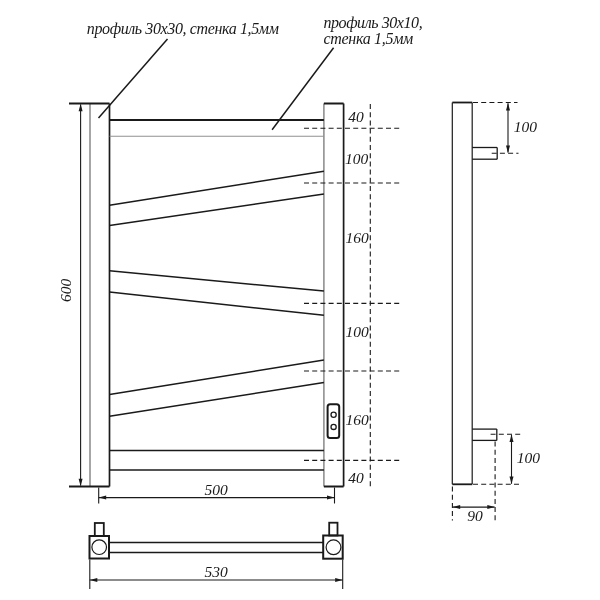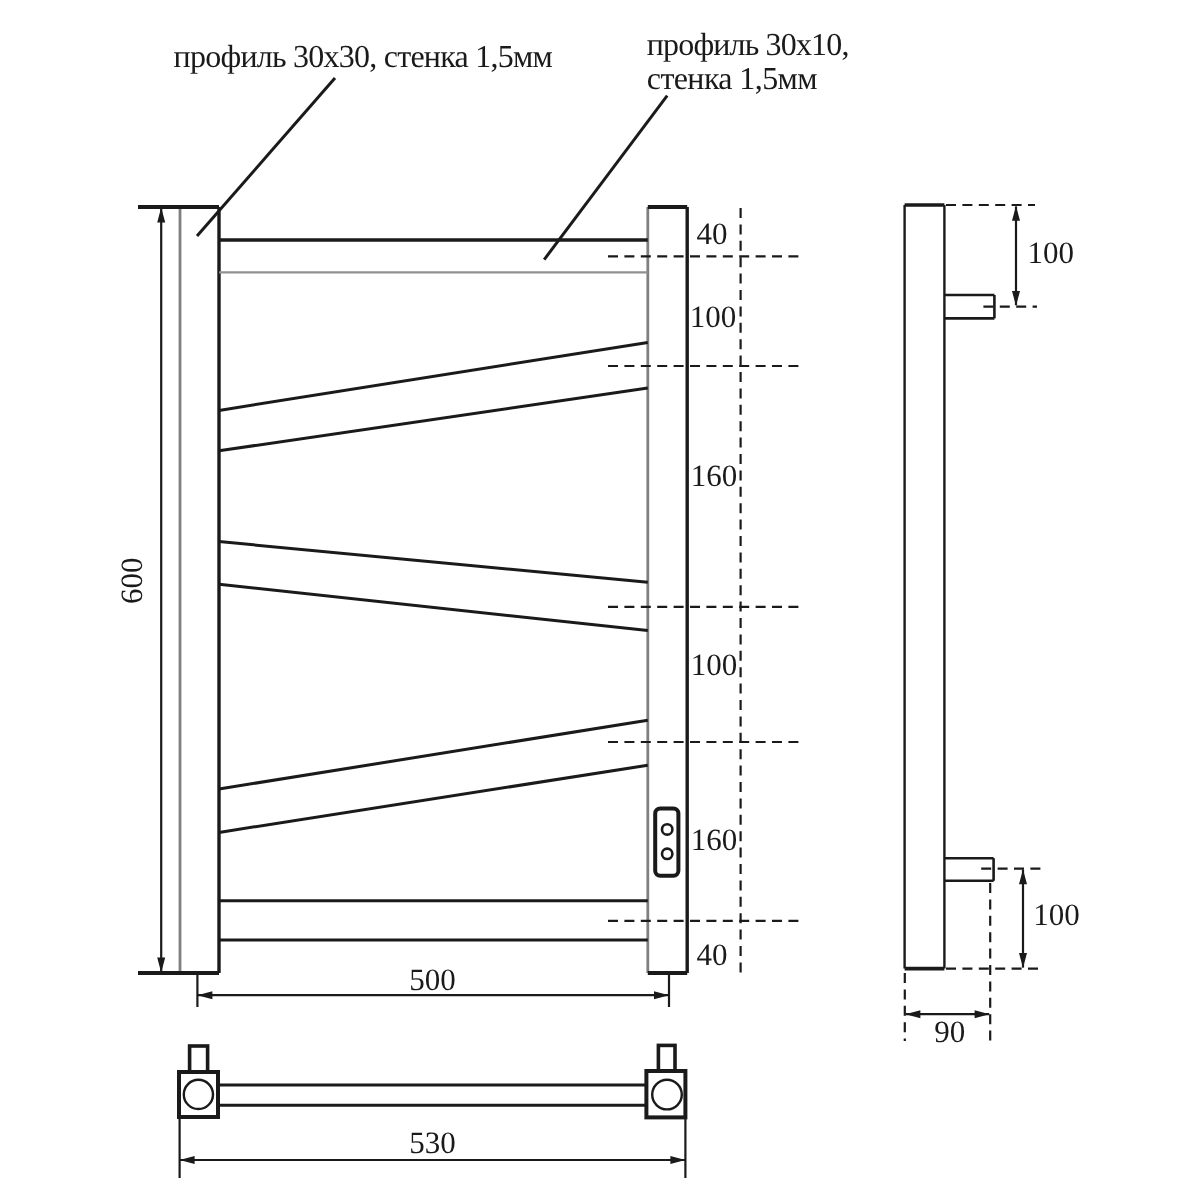--- a/index.html
+++ b/index.html
@@ -1,16 +1,16 @@
 <!DOCTYPE html>
 <html><head>
 <meta charset="utf-8">
 <style>
   html,body{margin:0;padding:0;background:#ffffff;}
-  .page{width:600px;height:600px;position:relative;background:#c2410c;will-change:transform;}
+  .page{width:600px;height:600px;position:relative;background:#c2410c;will-change:transform;font-style:italic;}
   text{font-family:"Liberation Serif", serif; fill:#1a1a1a;}
 </style>
 </head>
 <body>
 <div class="page">
 <svg width="600" height="600" viewBox="0 0 600 600">
 
   <rect x="0" y="0" width="600" height="600" fill="#ffffff"></rect>
 
   <g>

